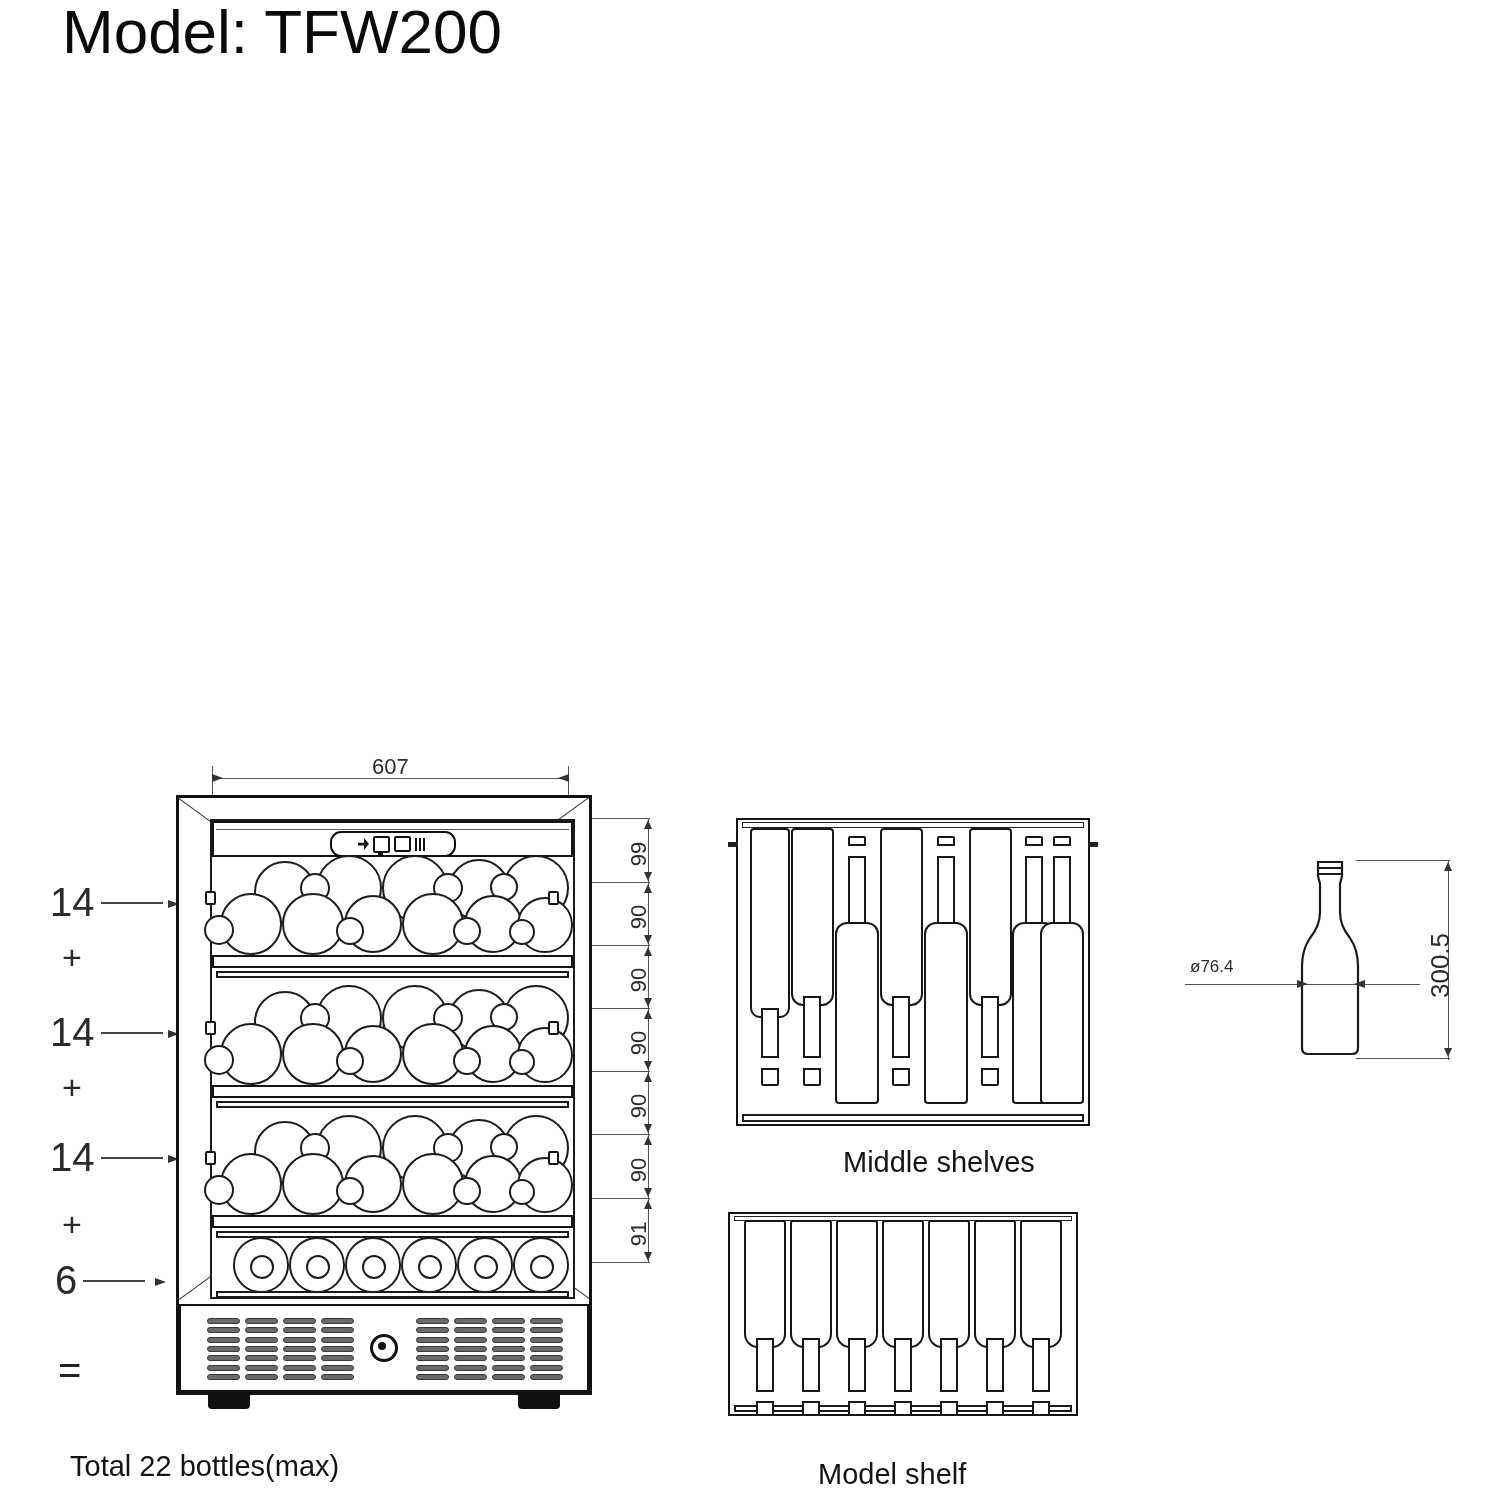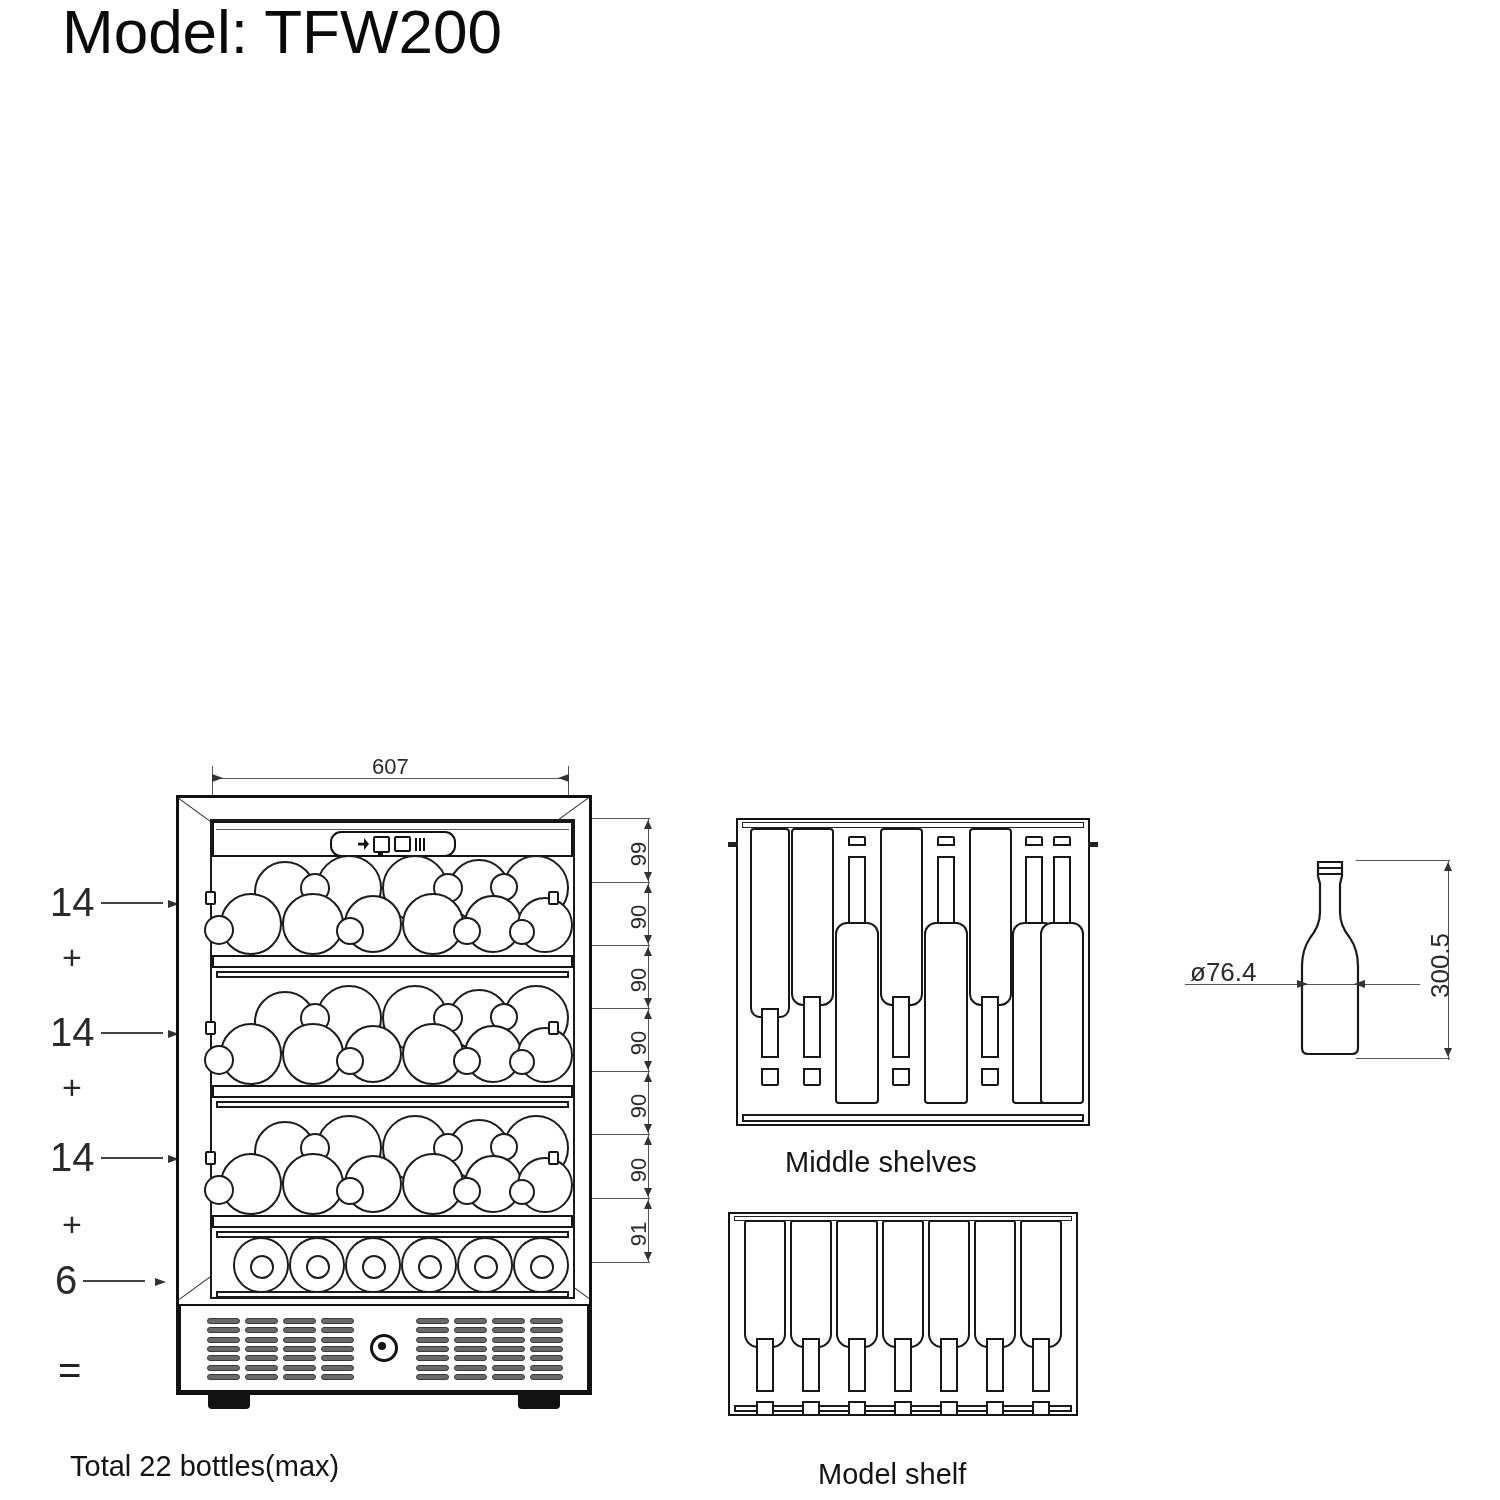--- a/index.html
+++ b/index.html
@@ -458,21 +458,21 @@
     <div class="abs b-up" style="left:13px;top:0;width:18px;height:96px;border-radius:2px 2px 0 0;"></div>
     <div class="neckmark" style="left:13px;top:8px;width:18px;height:10px;"></div>
     <div class="abs b-up" style="left:0;top:86px;width:44px;height:182px;border-radius:12px 12px 4px 4px;"></div>
   </div>
   <div class="abs" style="left:312px;top:24px;width:44px;height:268px;">
     <div class="abs b-up" style="left:13px;top:0;width:18px;height:96px;border-radius:2px 2px 0 0;"></div>
     <div class="neckmark" style="left:13px;top:8px;width:18px;height:10px;"></div>
     <div class="abs b-up" style="left:0;top:86px;width:44px;height:182px;border-radius:12px 12px 4px 4px;"></div>
   </div>
 </div>
-<div class="abs caption" style="left:785px;top:1146px;">Middle shelves</div>
+<div class="abs caption" style="left:843px;top:1146px;">Middle shelves</div>
 
 <div class="abs panel" id="bottomshelf" style="left:722px;top:1208px;width:362px;height:230px;">
   <div class="tray" style="left:6px;top:4px;right:6px;bottom:22px;"></div>
   <div class="abs" style="left:12px;top:8px;right:12px;height:5px;border:1px solid #222;background:#fff;box-sizing:border-box;"></div>
   <div class="abs" style="left:12px;bottom:26px;right:12px;height:7px;border:2px solid #1b1b1b;background:#fff;box-sizing:border-box;"></div>
 
   <div class="abs" style="left:22px;top:12px;width:42px;height:196px;">
     <div class="abs b-up" style="left:0;top:0;width:42px;height:128px;border-radius:3px 3px 14px 14px;"></div>
     <div class="abs b-up" style="left:12px;top:118px;width:18px;height:78px;border-radius:0 0 2px 2px;"></div>
     <div class="neckmark" style="left:12px;top:170px;width:18px;height:9px;"></div>
@@ -516,21 +516,21 @@
     <line x1="78" y1="28" x2="102" y2="28" stroke="#1a1a1a" stroke-width="2"></line>
     <line x1="78" y1="34" x2="102" y2="34" stroke="#1a1a1a" stroke-width="2"></line>
   </svg>
 </div>
 
 <div class="abs" style="left:0;top:0;">
   <div class="abs extline" style="left:1185px;top:984px;width:180px;height:1px;"></div>
   <div class="abs arrowR" style="left:1297px;top:980px;"></div>
   <div class="abs extline" style="left:1360px;top:984px;width:60px;height:1px;"></div>
   <div class="abs arrowL" style="left:1354px;top:980px;"></div>
-  <div class="abs dim" style="left:1190px;top:957px;font-size:26px;">ø76.4</div>
+  <div class="abs dim" style="left:1190px;top:957px;font-size:17px;">ø76.4</div>
 </div>
 
 <div class="abs" style="left:0;top:0;">
   <div class="abs extline" style="left:1448px;top:860px;width:1px;height:200px;"></div>
   <div class="abs extline" style="left:1356px;top:860px;width:94px;height:1px;"></div>
   <div class="abs extline" style="left:1356px;top:1058px;width:94px;height:1px;"></div>
   <div class="abs arrowU" style="left:1444px;top:862px;"></div>
   <div class="abs arrowD" style="left:1444px;top:1048px;"></div>
   <div class="abs dim rot" style="left:1408px;top:950px;font-size:26px;">300.5</div>
 </div>

